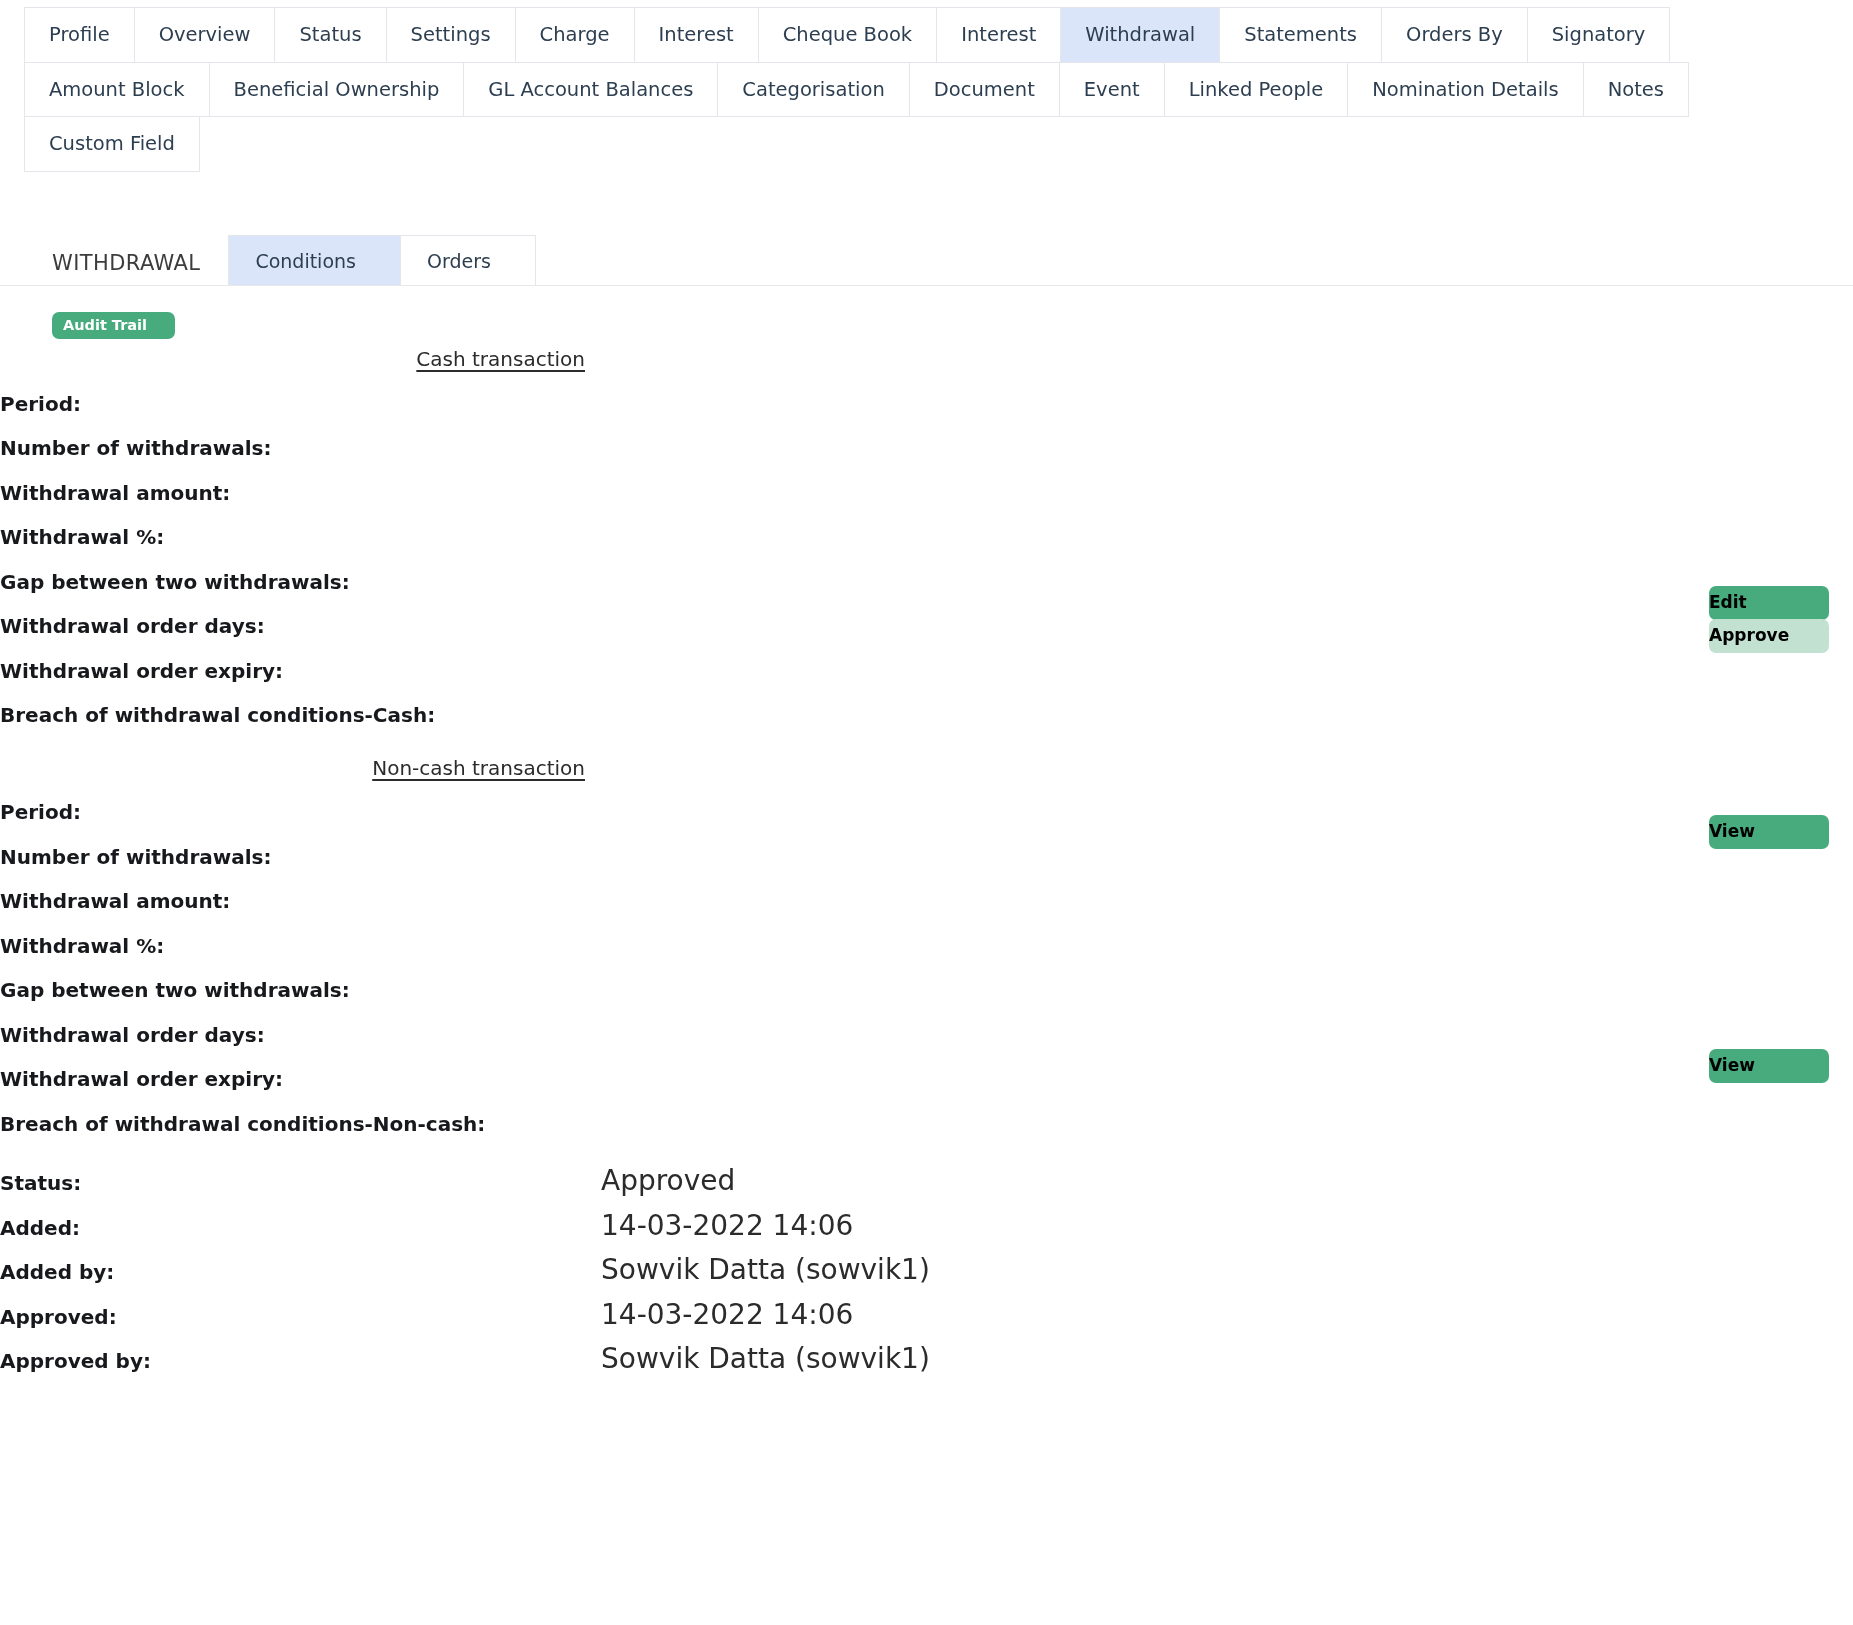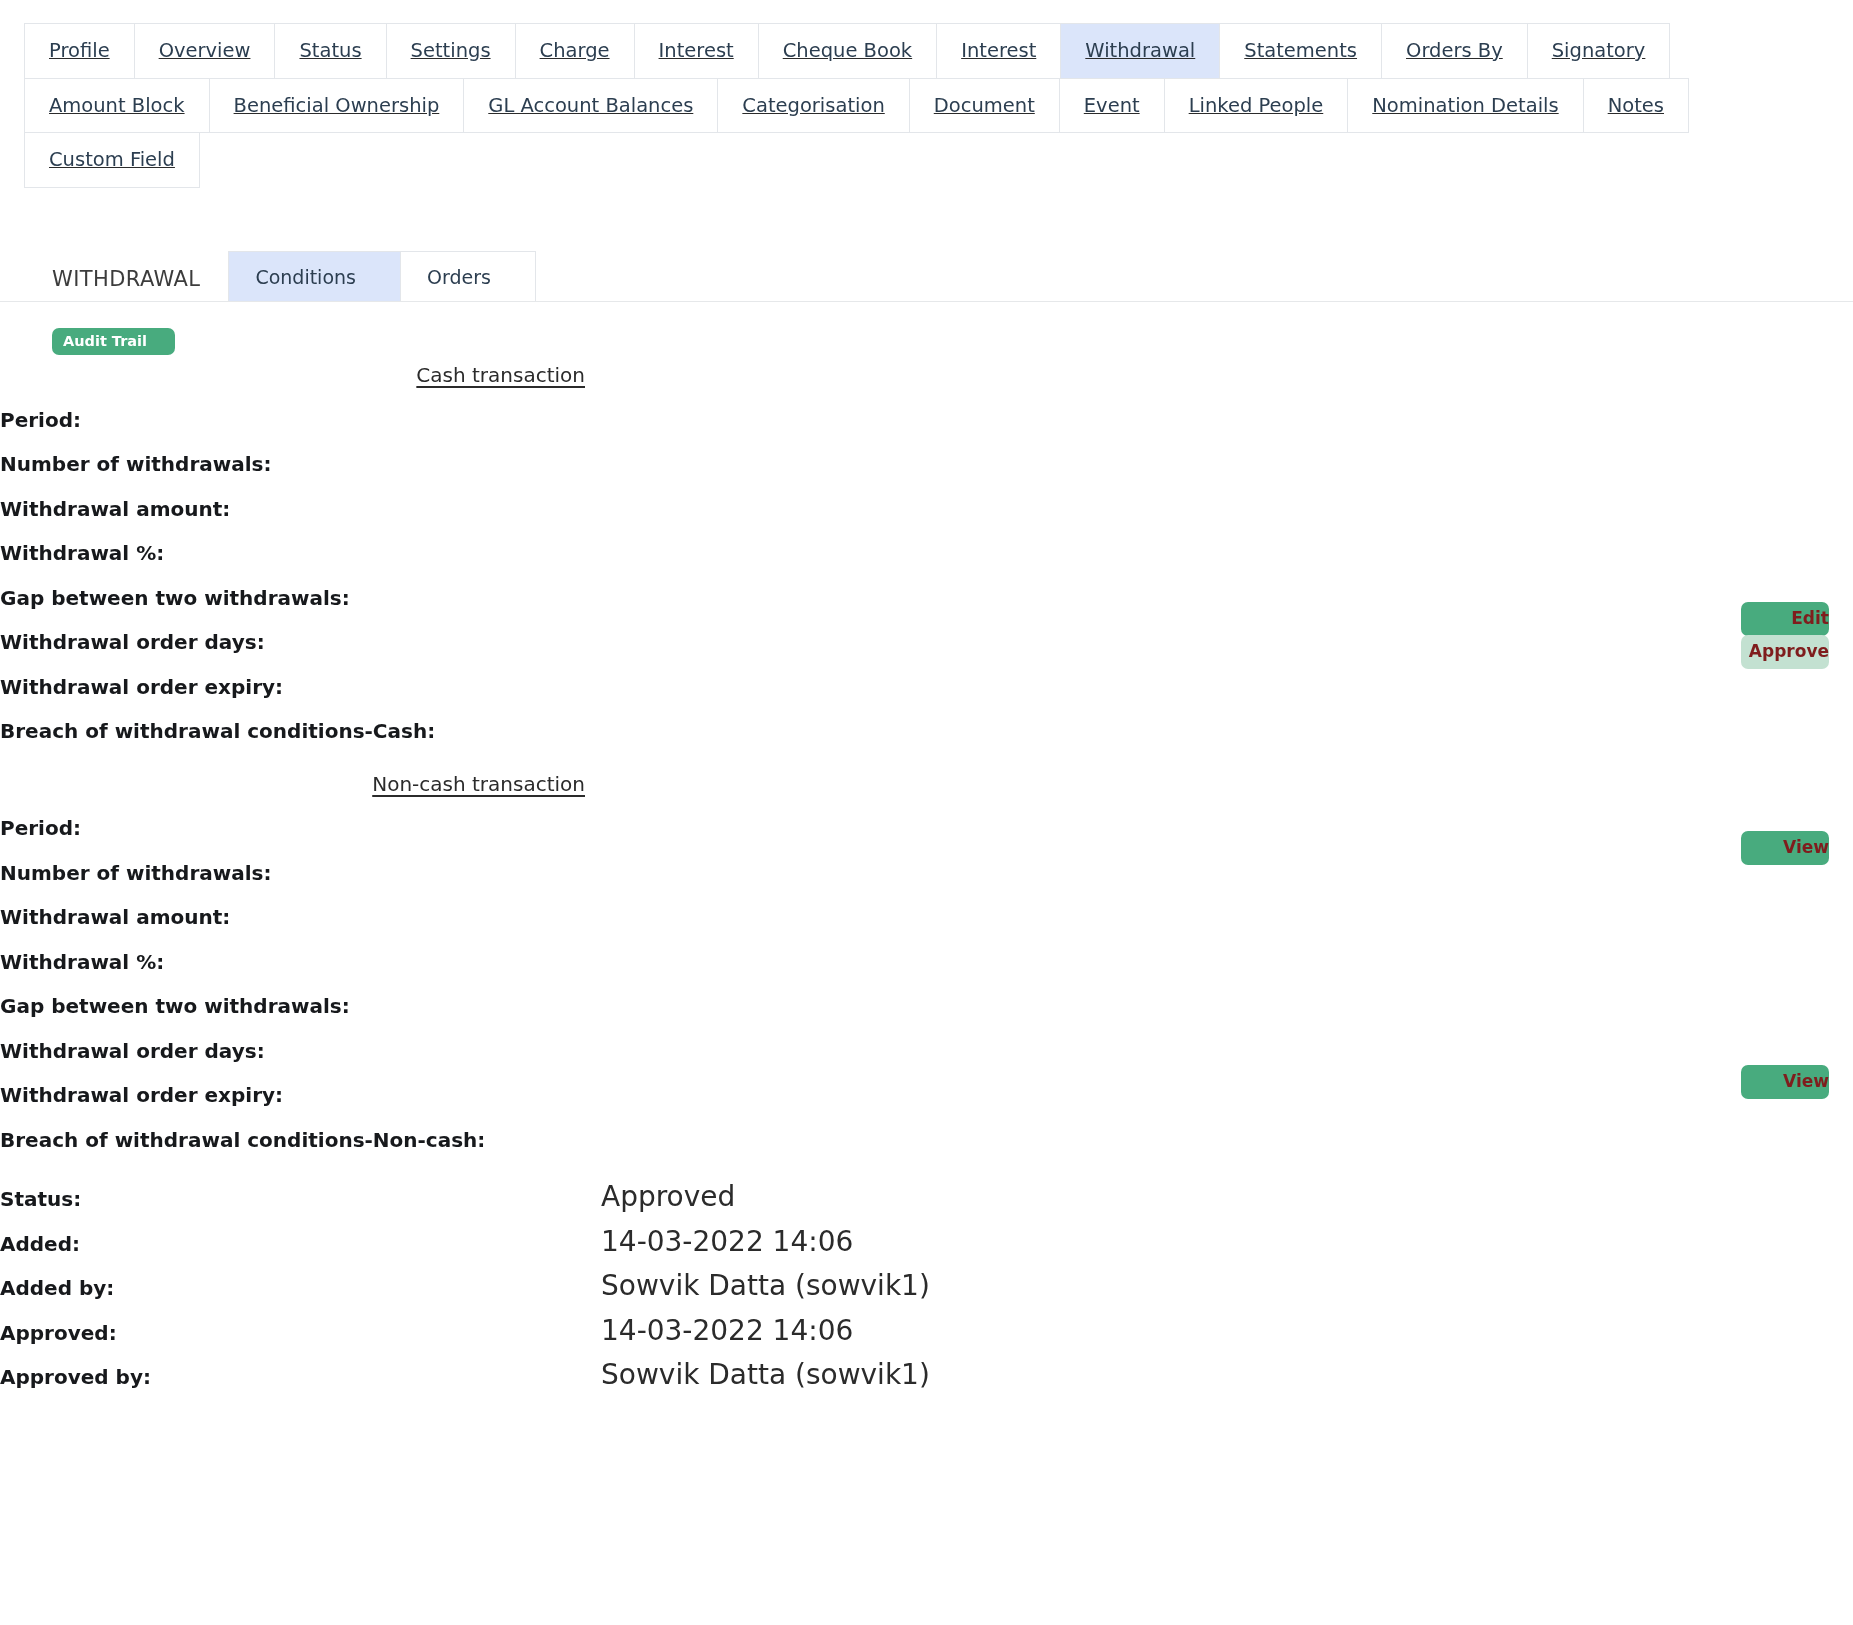--- a/index.html
+++ b/index.html
@@ -10,23 +10,22 @@
   }
   body {
     width: 1853px;
     height: 1625px;
     overflow: hidden;
     color: #2b2b2b;
   }
 
   
   .tabbar {
-    padding: 24px 0 0 24px;
+    padding: 8px 0 0 24px;
     display: block;
-    text-decoration: underline;
   }
   .tabrow {
     display: flex;
     flex-wrap: nowrap;
     margin-top: -1px;
   }
   .tab {
     border: 1px solid #e3e6ea;
     background: #ffffff;
     color: #2c3e50;
@@ -129,24 +128,24 @@
     text-decoration: underline;
     text-underline-offset: 4px;
     cursor: pointer;
     white-space: nowrap;
   }
 
   
   .btn {
     position: absolute;
     right: 24px;
-    width: 88px;
-    text-align: right;
+    width: 120px;
+    text-align: left;
     border-radius: 7px;
-    color: #7f1d1d;
+    color: #000000;
     font-size: 17px;
     font-weight: 700;
     padding: 8px 0 9px 0;
     line-height: 1;
     cursor: pointer;
     border: none;
     font-family: "DejaVu Sans", "Liberation Sans", sans-serif;
   }
   .btn-green { background: #48ab7e; }
   .btn-green-disabled { background: #c3e1d1; cursor: default; }

